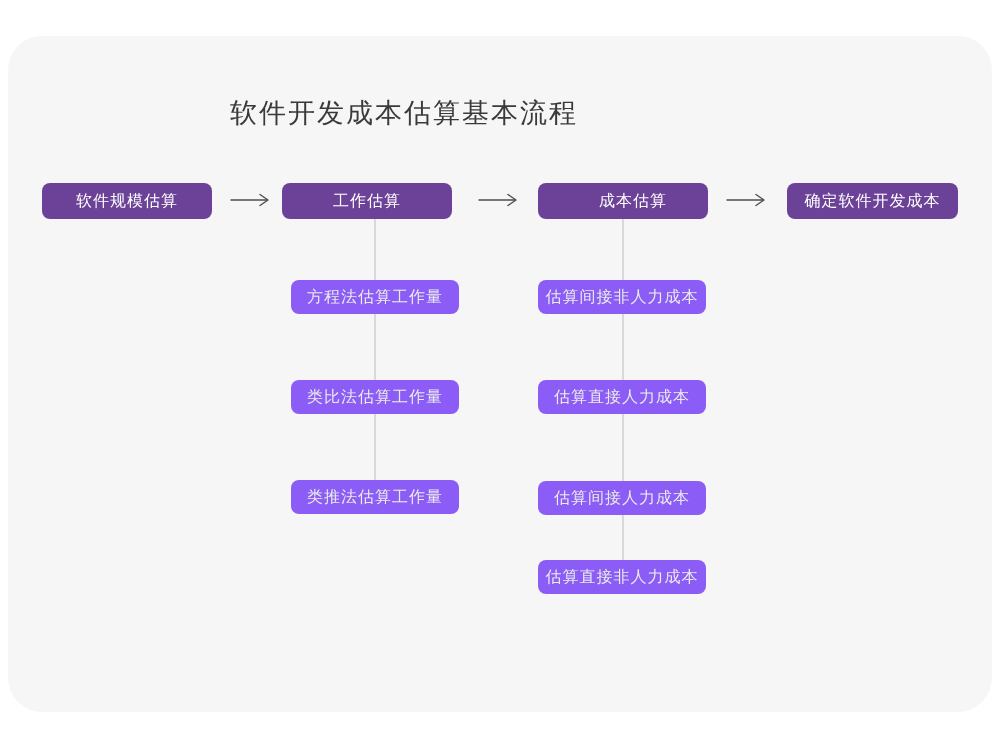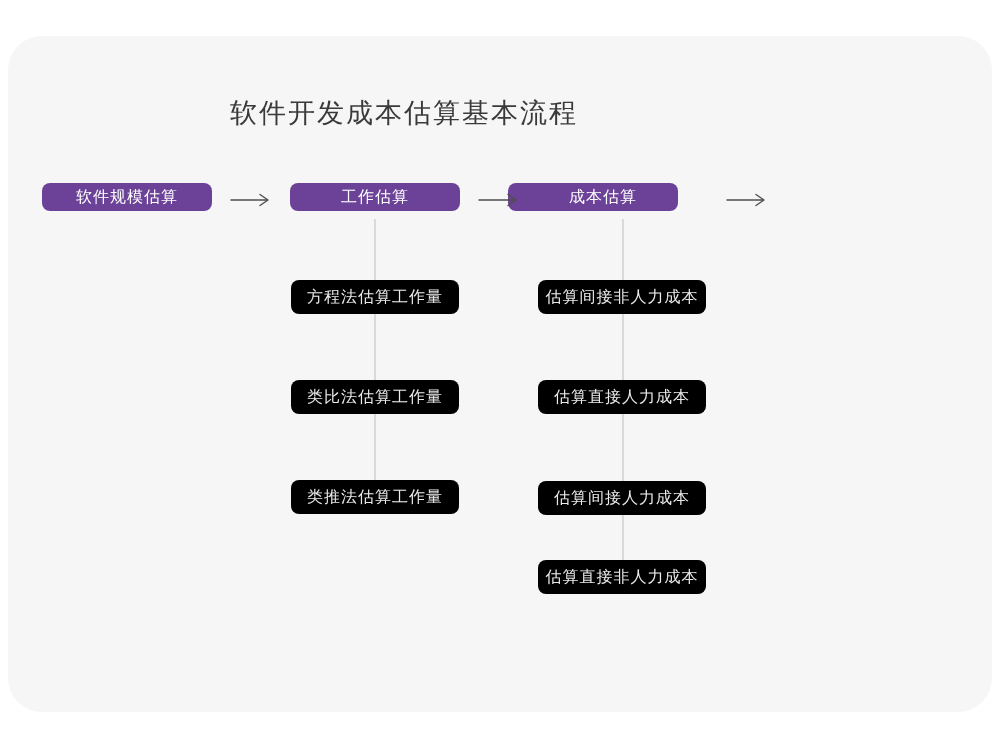--- a/index.html
+++ b/index.html
@@ -26,37 +26,37 @@
     left: 0; top: 95px;
     width: 808px;
     text-align: center;
     font-size: 27px;
     font-weight: 500;
     letter-spacing: 2px;
     color: #3a3a3a;
   }
   .node {
     position: absolute;
-    height: 28px;
+    height: 36px;
     width: 170px;
     border-radius: 8px;
     display: flex;
     align-items: center;
     justify-content: center;
     font-size: 16px;
     letter-spacing: 1px;
     white-space: nowrap;
   }
   .node.purple {
     top: 183px;
     background: #6c4298;
     color: #ffffff;
   }
   .node.gray {
-    background: #000000;
+    background: #8b5cf6;
     color: #ebebeb;
     height: 34px;
     width: 168px;
   }
   .vline {
     position: absolute;
     width: 2px;
     background: #d9d9d9;
   }
   .arrow {
@@ -79,24 +79,25 @@
 <div class="page">
   <div class="canvas"></div>
 
   <h1 class="title">软件开发成本估算基本流程</h1>
 
   <div class="vline" style="left:374px; top:219px; height:270px;"></div>
   <div class="vline" style="left:622px; top:219px; height:372px;"></div>
 
   <div class="node purple" style="left:42px;">软件规模估算</div>
 
-  <div class="node purple" style="left:290px;">工作估算</div>
+  <div class="node purple" style="left:282px;">工作估算</div>
 
-  <div class="node purple" style="left:508px;padding-left:20px;">成本估算</div>
+  <div class="node purple" style="left:538px;padding-left:20px;">成本估算</div>
 
+  <div class="node purple" style="left:787px; width:171px;">确定软件开发成本</div>
 
   <svg class="arrow" style="left:229px;" viewBox="0 0 44 16">
     <line x1="2" y1="8" x2="38" y2="8"></line>
     <path d="M31 2.5 L39 8 L31 13.5"></path>
   </svg>
   <svg class="arrow" style="left:477px;" viewBox="0 0 44 16">
     <line x1="2" y1="8" x2="38" y2="8"></line>
     <path d="M31 2.5 L39 8 L31 13.5"></path>
   </svg>
   <svg class="arrow" style="left:725px;" viewBox="0 0 44 16">

